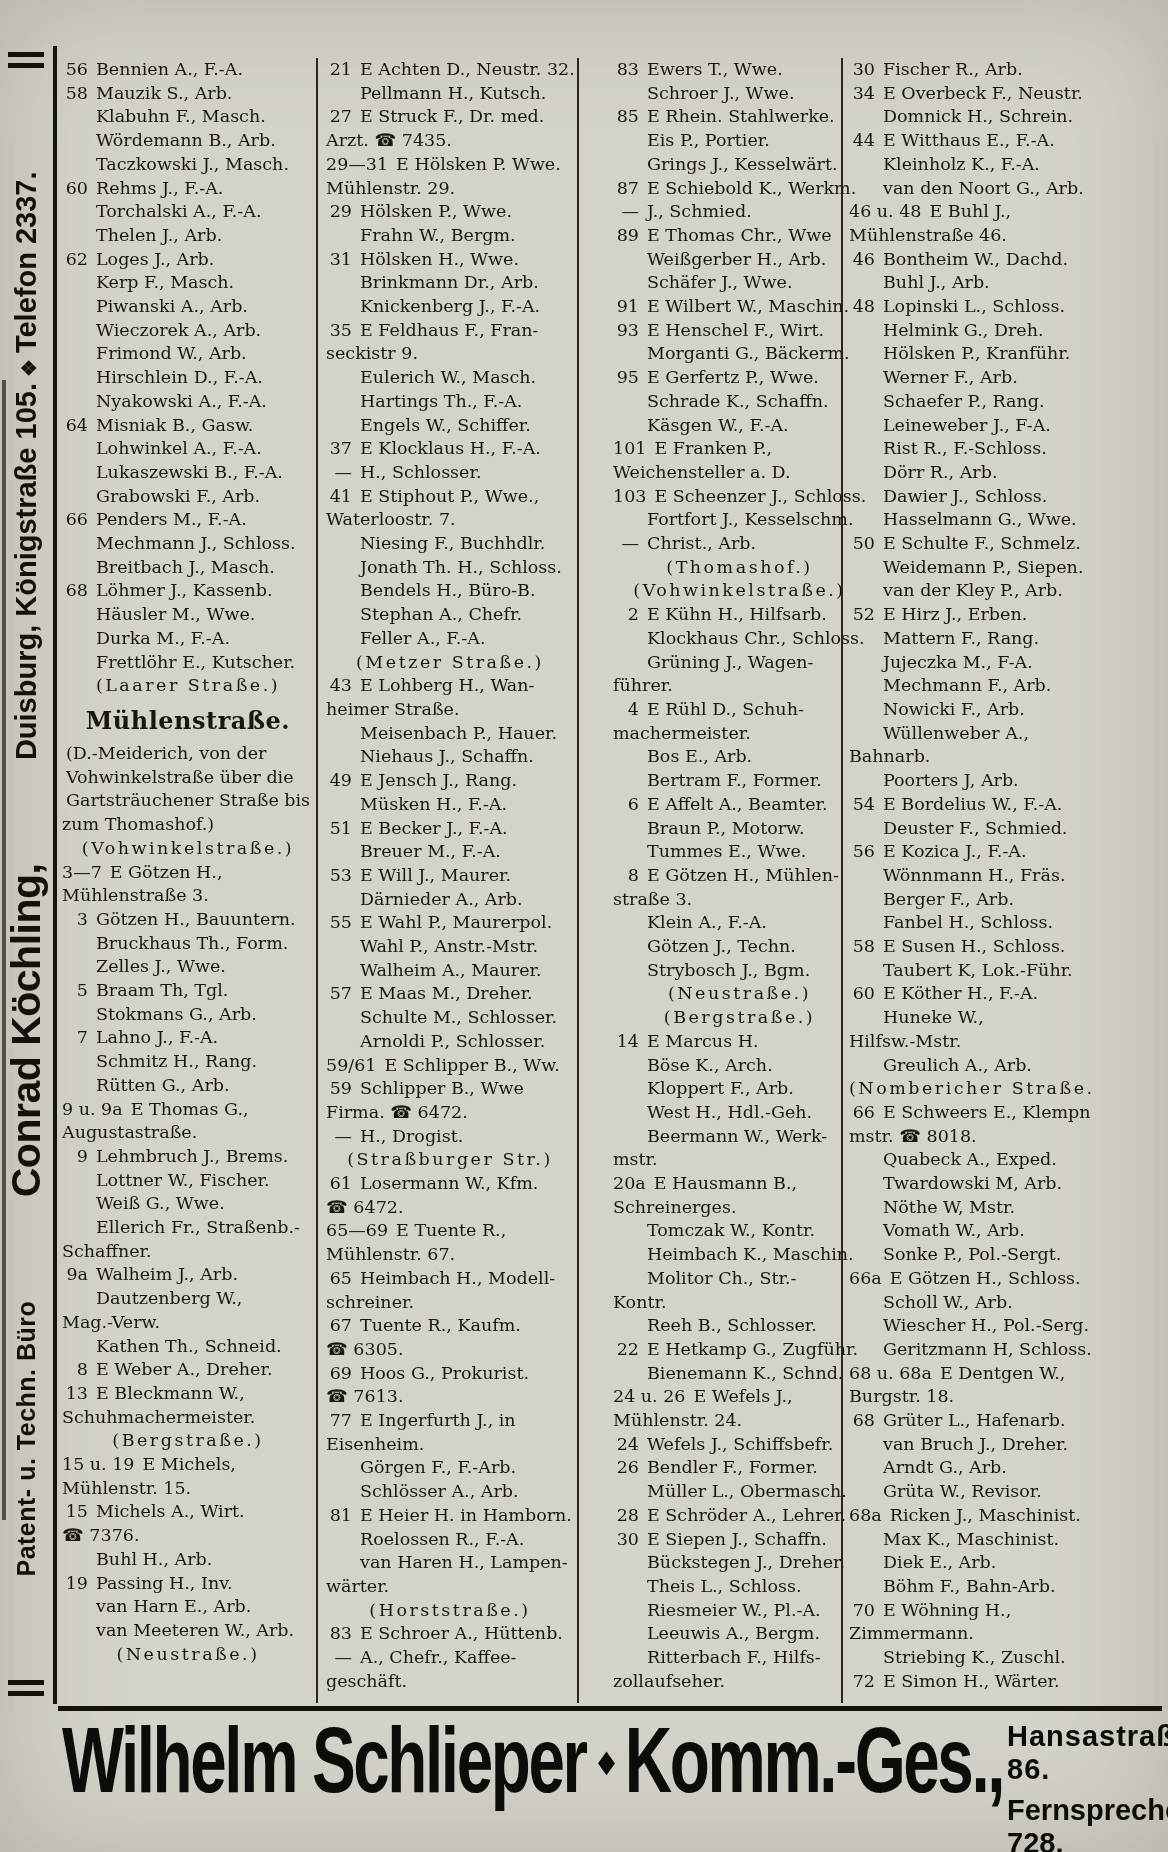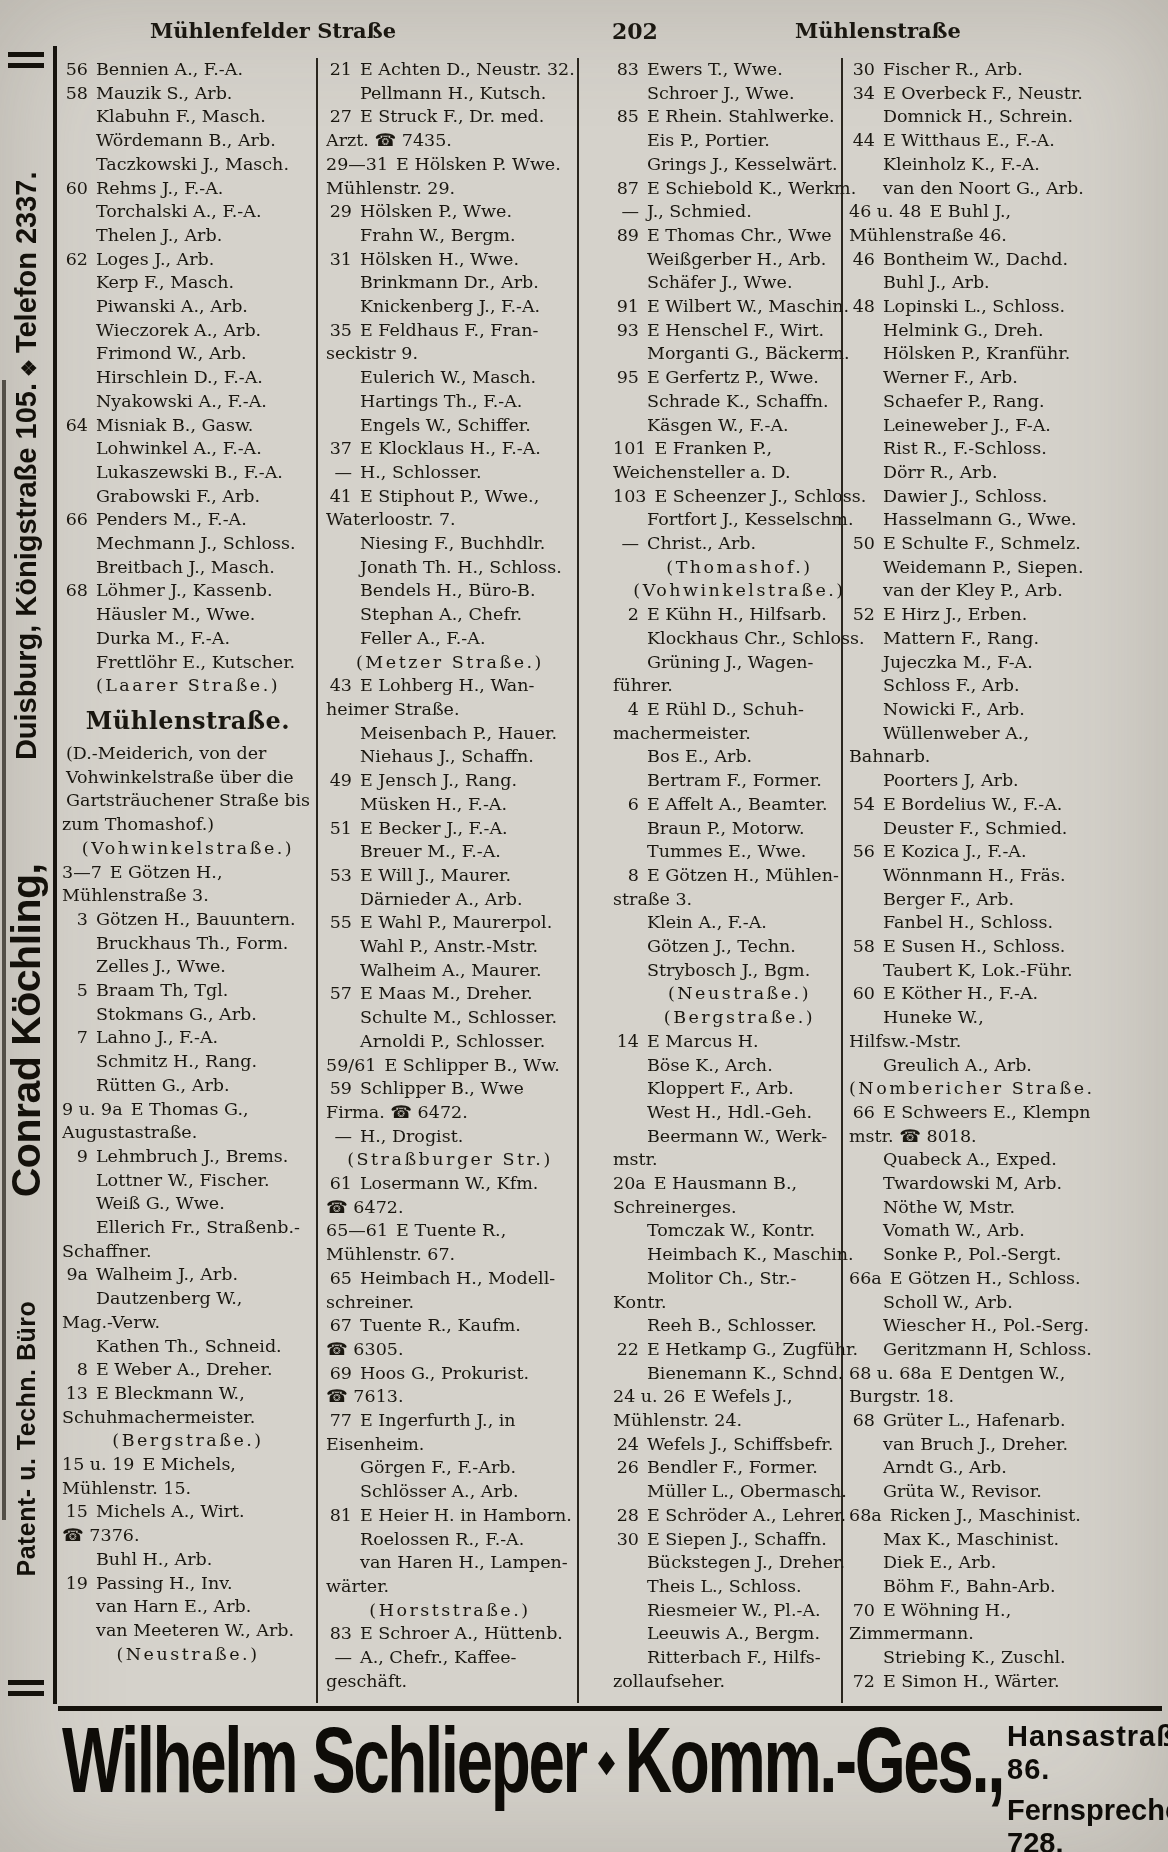--- a/index.html
+++ b/index.html
@@ -53,25 +53,20 @@
   .ad-right{position:absolute;left:945px;top:8px;font-family:"Liberation Sans",sans-serif;
             font-weight:bold;color:#0e0c08;}
   .ad-addr{font-size:29px;letter-spacing:1px;}
   .ad-phone{font-size:29px;margin-top:8px;}
 </style>
 </head>
 <body>
 
 <div id="page">
 
-  <div class="hdr">
-    <span class="h-left">Mühlenfelder Straße</span>
-    <span class="h-page">202</span>
-    <span class="h-right">Mühlenstraße</span>
-  </div>
 
   <div class="page-edge"></div>
   <div class="vrule rule-main"></div>
   <div class="vrule sep sep1"></div>
   <div class="vrule sep sep2"></div>
   <div class="vrule sep sep3"></div>
   <div class="hrule"></div>
 
   <div class="sidebar">
     <span class="mark">
@@ -199,21 +194,21 @@
       <div class="ln e"><span class="no">57</span>E Maas M., Dreher.</div>
       <div class="ln c">Schulte M., Schlosser.</div>
       <div class="ln c">Arnoldi P., Schlosser.</div>
       <div class="ln e"><span class="no">59/61</span>E Schlipper B., Ww.</div>
       <div class="ln e"><span class="no">59</span>Schlipper B., Wwe</div>
       <div class="ln m">Firma. ☎ 6472.</div>
       <div class="ln e"><span class="no">—</span>H., Drogist.</div>
       <div class="ln s">(Straßburger Str.)</div>
       <div class="ln e"><span class="no">61</span>Losermann W., Kfm.</div>
       <div class="ln m">☎ 6472.</div>
-      <div class="ln e"><span class="no">65—61</span>E Tuente R.,</div>
+      <div class="ln e"><span class="no">65—69</span>E Tuente R.,</div>
       <div class="ln m">Mühlenstr. 67.</div>
       <div class="ln e"><span class="no">65</span>Heimbach H., Modell-</div>
       <div class="ln m">schreiner.</div>
       <div class="ln e"><span class="no">67</span>Tuente R., Kaufm.</div>
       <div class="ln m">☎ 6305.</div>
       <div class="ln e"><span class="no">69</span>Hoos G., Prokurist.</div>
       <div class="ln m">☎ 7613.</div>
       <div class="ln e"><span class="no">77</span>E Ingerfurth J., in</div>
       <div class="ln m">Eisenheim.</div>
       <div class="ln c">Görgen F., F.-Arb.</div>
@@ -318,21 +313,21 @@
       <div class="ln c">Rist R., F.-Schloss.</div>
       <div class="ln c">Dörr R., Arb.</div>
       <div class="ln c">Dawier J., Schloss.</div>
       <div class="ln c">Hasselmann G., Wwe.</div>
       <div class="ln e"><span class="no">50</span>E Schulte F., Schmelz.</div>
       <div class="ln c">Weidemann P., Siepen.</div>
       <div class="ln c">van der Kley P., Arb.</div>
       <div class="ln e"><span class="no">52</span>E Hirz J., Erben.</div>
       <div class="ln c">Mattern F., Rang.</div>
       <div class="ln c">Jujeczka M., F-A.</div>
-      <div class="ln c">Schloss F., Arb.</div>
+      <div class="ln c">Mechmann F., Arb.</div>
       <div class="ln c">Nowicki F., Arb.</div>
       <div class="ln c">Wüllenweber A.,</div>
       <div class="ln m">Bahnarb.</div>
       <div class="ln c">Poorters J, Arb.</div>
       <div class="ln e"><span class="no">54</span>E Bordelius W., F.-A.</div>
       <div class="ln c">Deuster F., Schmied.</div>
       <div class="ln e"><span class="no">56</span>E Kozica J., F.-A.</div>
       <div class="ln c">Wönnmann H., Fräs.</div>
       <div class="ln c">Berger F., Arb.</div>
       <div class="ln c">Fanbel H., Schloss.</div>

